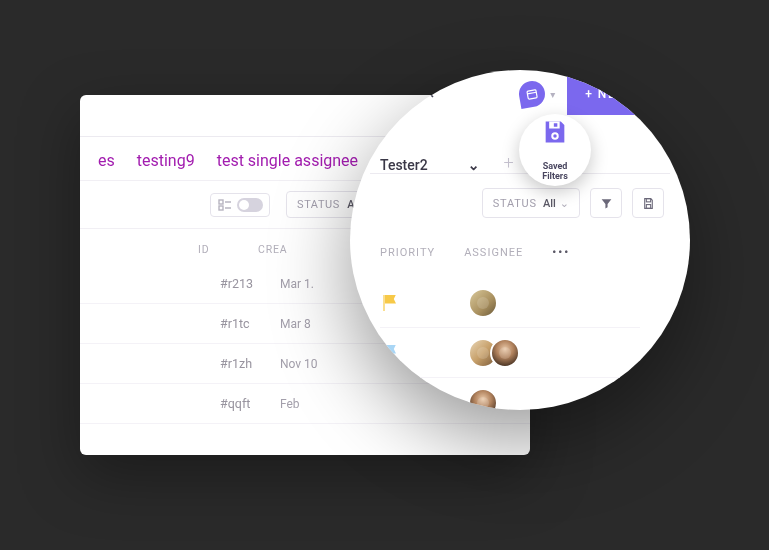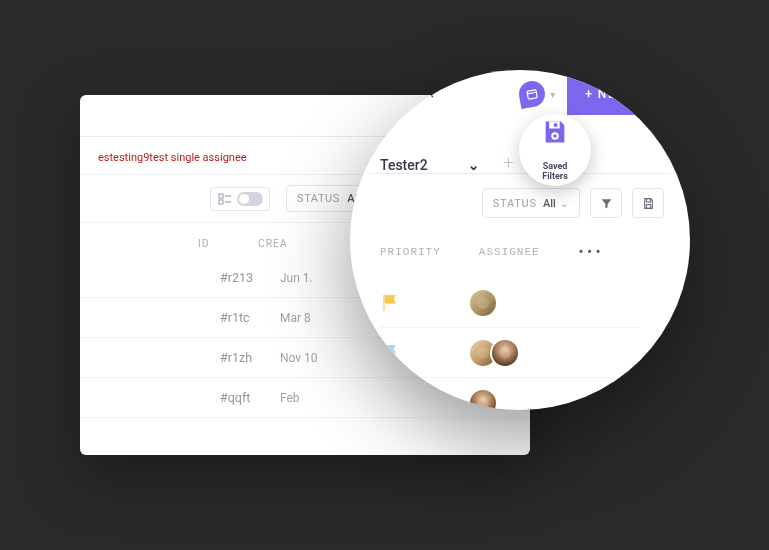--- a/index.html
+++ b/index.html
@@ -31,23 +31,24 @@
     gap: 10px;
     padding-right: 14px;
   }
   .bc-top .icon-btn {
     width: 24px; height: 24px;
     display: flex; align-items: center; justify-content: center;
     color: #4a4a5a;
   }
   .bc-filters {
     display: flex;
+    gap: 22px;
     padding: 14px 18px 10px 18px;
-    font-size: 11px;
-    color: #b91c1c;
+    font-size: 16px;
+    color: #a21caf;
     border-bottom: 1px solid #f1eff4;
   }
   .bc-filters .tab { cursor: pointer; }
   .bc-midrow {
     display: flex;
     align-items: center;
     padding: 10px 14px;
     gap: 10px;
     border-bottom: 1px solid #f1eff4;
   }
@@ -181,25 +182,24 @@
     color: #a29eac;
   }
   .ctl-box.iconly { width: 32px; padding: 0; justify-content: center;}
   .ctl-box .val { color: #5b5966; margin-left: 6px; font-weight: 500;}
   .ctl-box .chev { margin-left: 4px; color: #b0adba;}
   .zi-head {
     position: absolute;
     top: 176px;
     left: 30px;
     display: flex;
-    gap: 38px;
+    gap: 29px;
     font-size: 11px;
     letter-spacing: 1px;
     color: #b2afba;
-    font-family: Liberation Mono, monospace;
   }
   .zi-head .dots { color: #5a5866; letter-spacing: 2px; font-weight: bold;}
   .zi-rows {
     position: absolute;
     top: 208px;
     left: 30px;
     width: 260px;
   }
   .zi-row {
     display: flex;
@@ -317,21 +317,21 @@
       <span style="margin-left:4px;color:#b0adba;">⌄</span>
     </div>
   </div>
   <div class="bc-head">
     <span class="c-id">ID</span>
     <span class="c-crea">CREA</span>
   </div>
   <div>
     <div class="bc-row">
       <span class="c-id">#r213</span>
-      <span class="c-crea">Jun 1.</span>
+      <span class="c-crea">Mar 1.</span>
     </div>
     <div class="bc-row">
       <span class="c-id">#r1tc</span>
       <span class="c-crea">Mar 8</span>
     </div>
     <div class="bc-row">
       <span class="c-id">#r1zh</span>
       <span class="c-crea">Nov 10</span>
     </div>
     <div class="bc-row">

